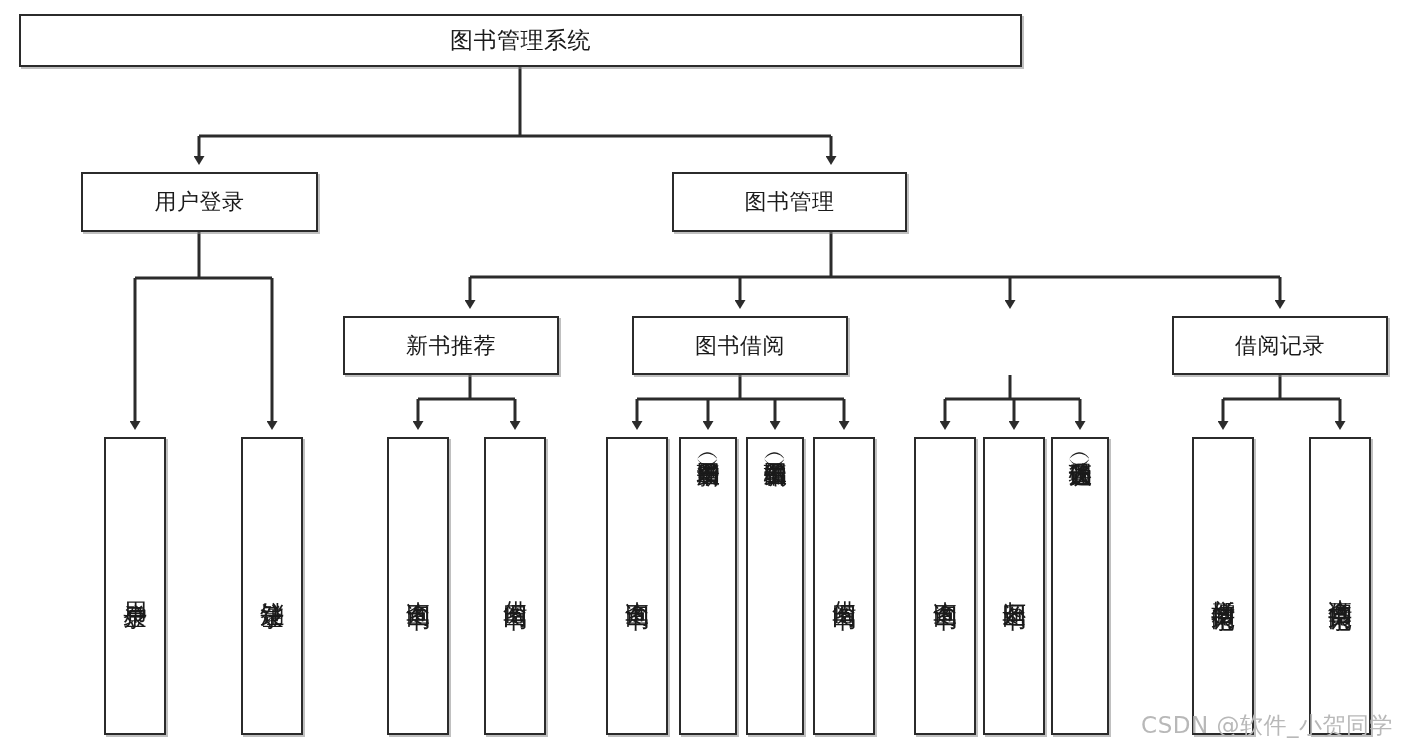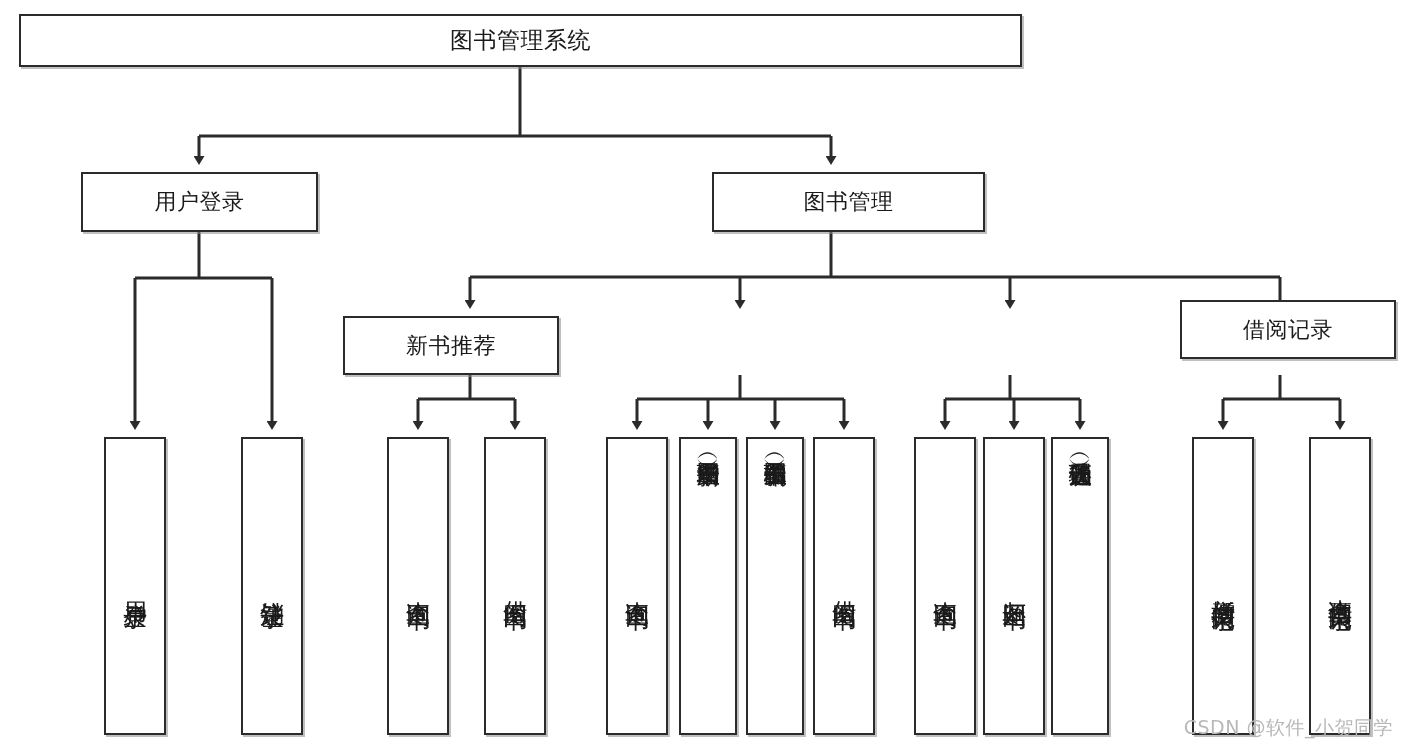--- a/index.html
+++ b/index.html
@@ -64,21 +64,21 @@
     letter-spacing: 0px;
   }
   .node.vertical.centered {
     align-items: center;
     padding-top: 0;
   }
   #watermark {
     position: absolute;
     right: 12px;
     bottom: 6px;
-    font-size: 19px;
+    font-size: 23px;
     color: #b8b8b8;
     letter-spacing: 0.5px;
     white-space: nowrap;
     pointer-events: none;
   }
 </style>
 </head>
 <body>
 
 <div id="canvas">
@@ -134,28 +134,31 @@
     </g>
   </svg>
 
   <div class="node horizontal root" style="left:19px; top:14px; width:1003px; height:53px;">
     <span class="node-label">图书管理系统</span>
   </div>
 
   <div class="node horizontal" style="left:81px; top:172px; width:237px; height:60px;">
     <span class="node-label">用户登录</span>
   </div>
-  <div class="node horizontal" style="left:712px; top:172px; width:273px; height:60px;">
+  <div class="node horizontal" style="left:672px; top:172px; width:235px; height:60px;">
     <span class="node-label">图书管理</span>
   </div>
 
   <div class="node horizontal" style="left:343px; top:316px; width:216px; height:59px;">
     <span class="node-label">新书推荐</span>
   </div>
-  <div class="node horizontal" style="left:1172px; top:300px; width:216px; height:59px;margin-left:8px;">
+  <div class="node horizontal" style="left:632px; top:316px; width:216px; height:59px;">
+    <span class="node-label">图书借阅</span>
+  </div>
+  <div class="node horizontal" style="left:1172px; top:316px; width:216px; height:59px;">
     <span class="node-label">借阅记录</span>
   </div>
 
   <div class="node vertical centered" style="left:104px; top:437px; width:62px; height:298px;">
     <span class="node-label">用户登录</span>
   </div>
   <div class="node vertical centered" style="left:241px; top:437px; width:62px; height:298px;">
     <span class="node-label">注销登录</span>
   </div>
 

